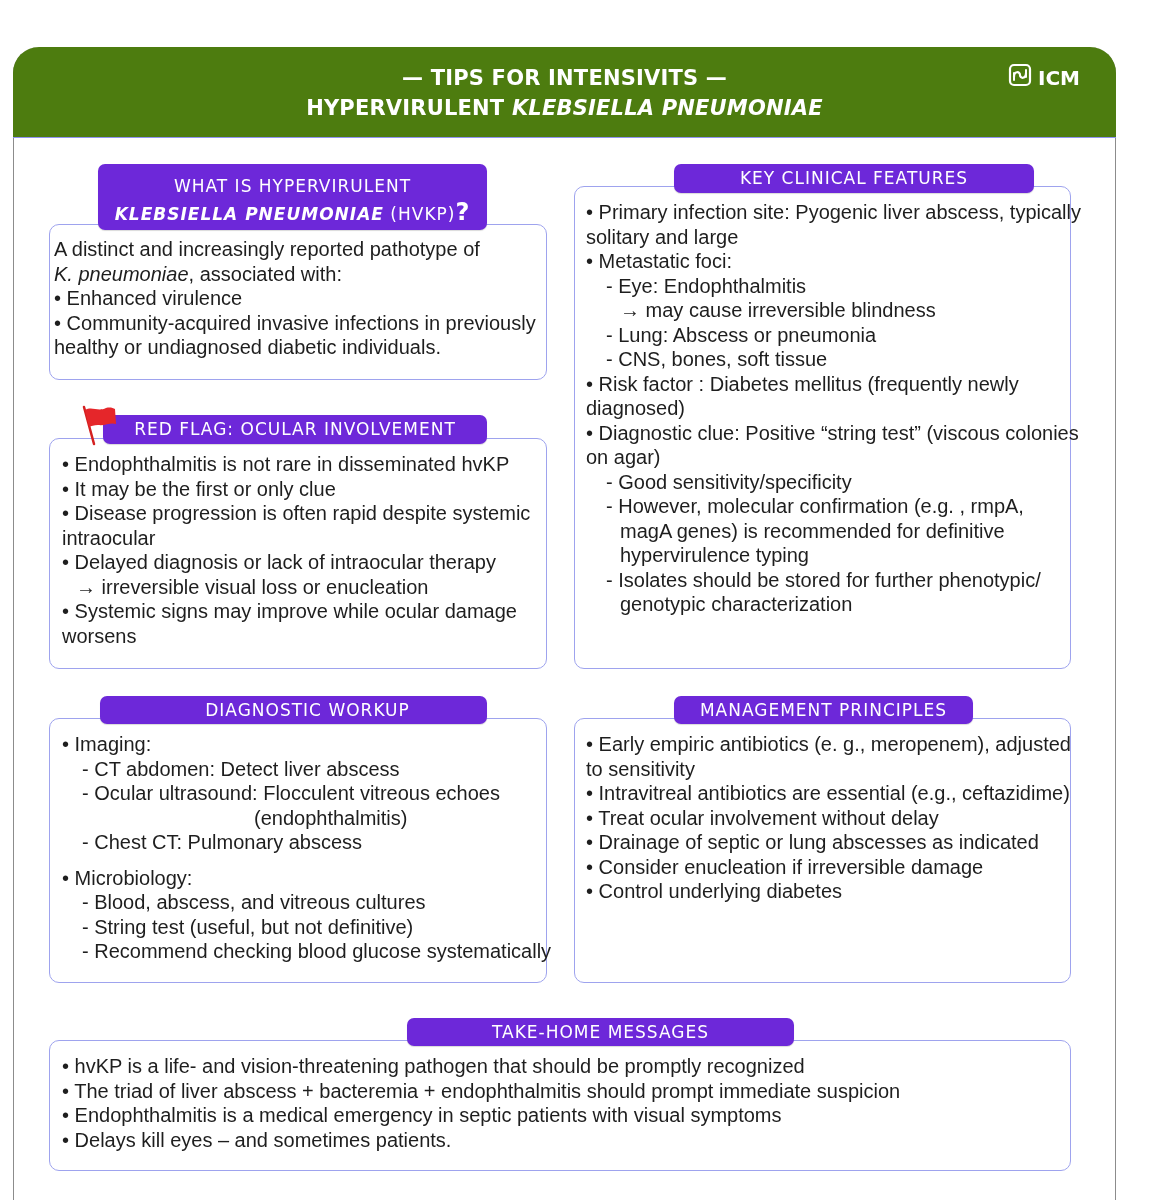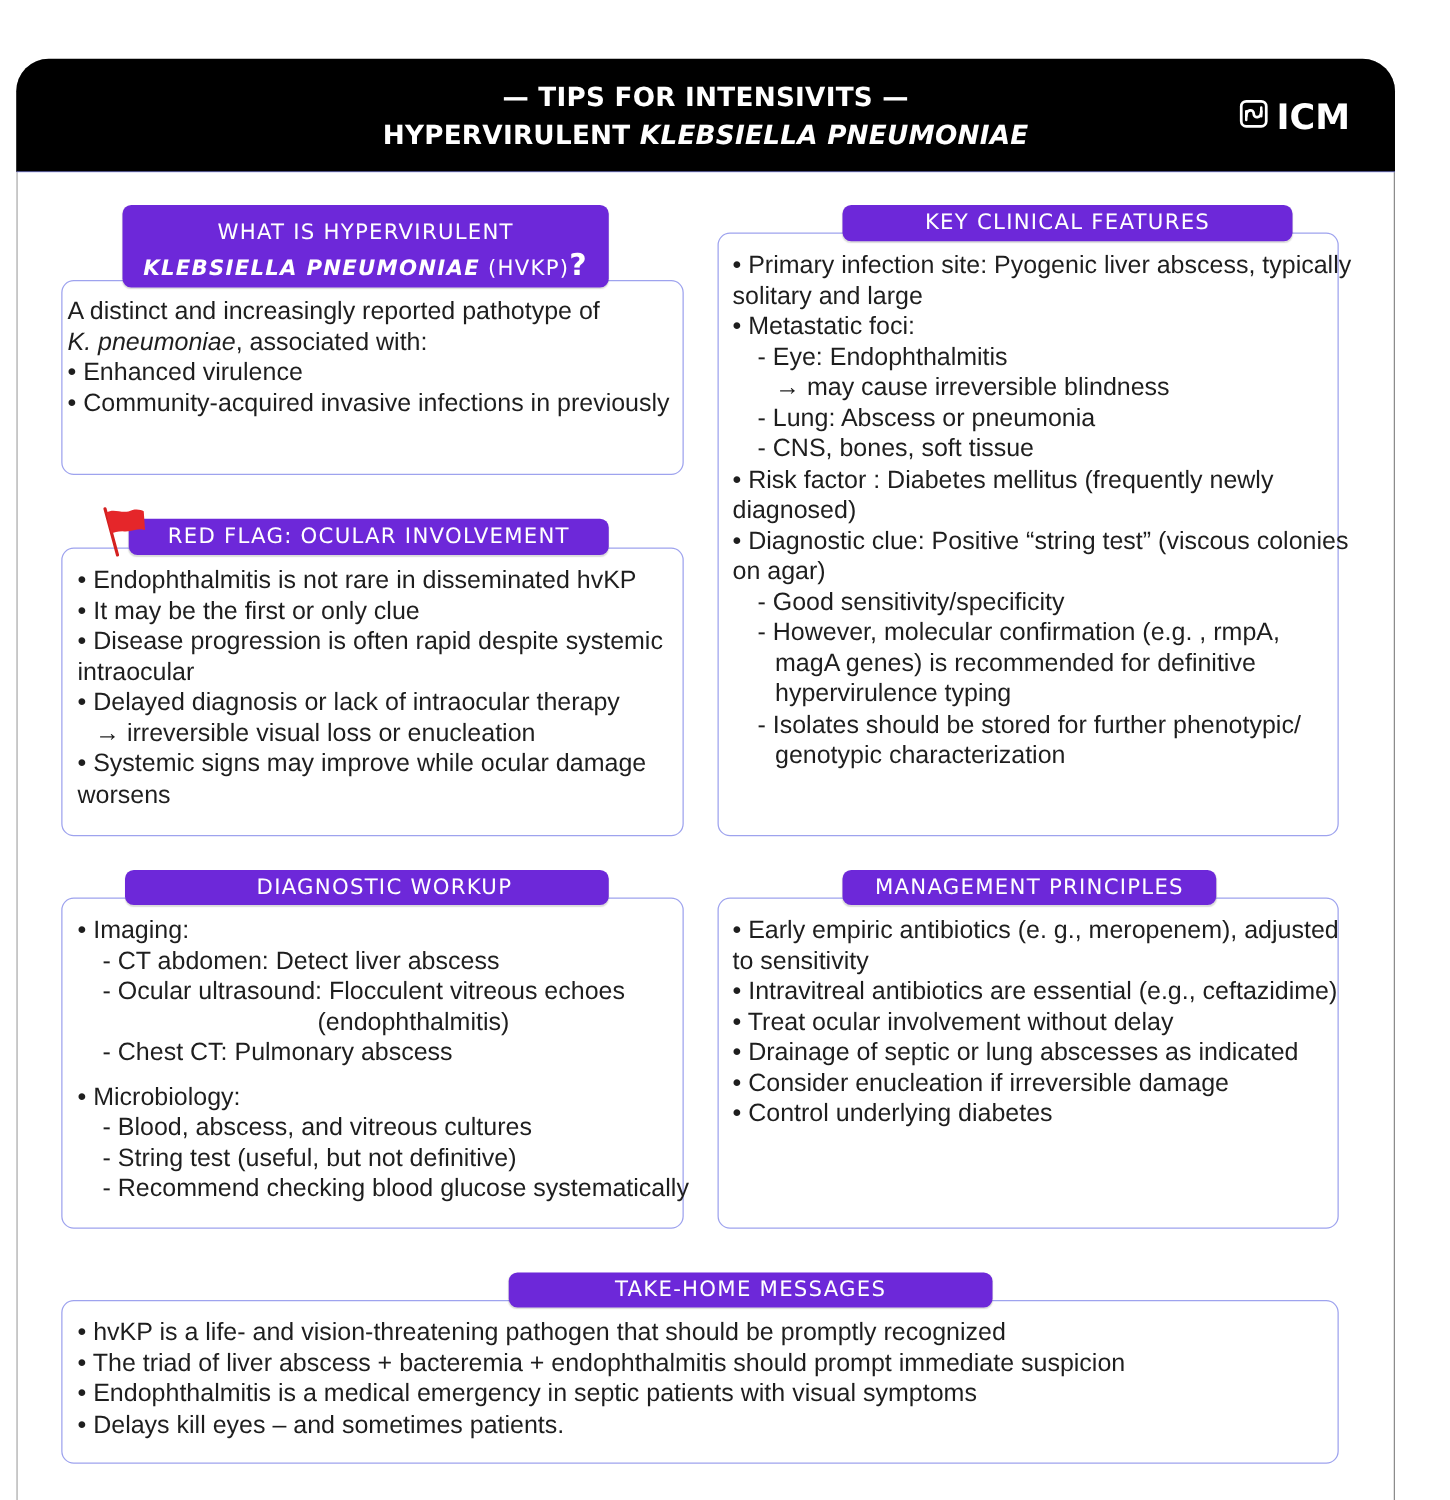--- a/index.html
+++ b/index.html
@@ -8,33 +8,33 @@
       font-family: "Liberation Sans", sans-serif; color: #1e1e1e;
     }
     .card {
       position: absolute; left: 13px; top: 47px; width: 1101px; height: 1180px;
       border-left: 1.5px solid #8c8c8c; border-right: 1.5px solid #8c8c8c;
       border-top-left-radius: 26px; border-top-right-radius: 26px;
       background: #fff;
     }
     .header {
       position: absolute; left: 13px; top: 47px; width: 1103px; height: 90px;
-      background: #000000; border-top-left-radius: 26px; border-top-right-radius: 26px;
+      background: #4d7c0f; border-top-left-radius: 26px; border-top-right-radius: 26px;
       border-bottom: 1.5px solid #8f93f0;
     }
     .h-line1, .h-line2 {
       position: absolute; left: 0; width: 1103px; text-align: center; color: #fff;
       font-family: "DejaVu Sans", sans-serif; font-weight: bold; font-size: 21px; letter-spacing: 0.2px;
     }
     .h-line1 { top: 19px; }
     .h-line2 { top: 49px; }
     .h-line2 i { font-style: italic; }
     .logo {
-      position: absolute; right: 36px; top: 30px; color: #fff; display: flex; align-items: center; gap: 6px;
-      font-family: "DejaVu Sans", sans-serif; font-weight: bold; font-size: 28px;
+      position: absolute; right: 36px; top: 16px; color: #fff; display: flex; align-items: center; gap: 6px;
+      font-family: "DejaVu Sans", sans-serif; font-weight: bold; font-size: 20px;
     }
     .logo svg { width: 24px; height: 24px; }
 
     .box {
       position: absolute; border: 1.6px solid #9ea3ee; border-radius: 10px; background: #fff;
       box-sizing: border-box;
     }
     .pill {
       position: absolute; background: #6d28d9; color: #fff; border-radius: 7px;
       font-family: "DejaVu Sans", sans-serif; font-size: 17px; letter-spacing: 1px;
@@ -77,20 +77,21 @@
 <div class="box" style="left:49px; top:224px; width:498px; height:156px;"></div>
 <div class="pill" style="left:98px; top:164px; width:389px; height:66px; padding-top:9px; line-height:26px;">
   <span class="pl">WHAT IS HYPERVIRULENT</span>
   <span class="pl"><i>KLEBSIELLA PNEUMONIAE</i><span> (HVKP)</span><span style="font-size:24px;font-weight:bold;">?</span></span>
 </div>
 <div class="content" style="left:54px; top:237px;">
   <span class="ln">A distinct and increasingly reported pathotype of</span>
   <span class="ln"><i>K. pneumoniae</i><span>, associated with:</span></span>
   <span class="ln">• Enhanced virulence</span>
   <span class="ln">• Community-acquired invasive infections in previously</span>
+  <span class="ln">healthy or undiagnosed diabetic individuals.</span>
 </div>
 
 <div class="box" style="left:49px; top:438px; width:498px; height:231px;"></div>
 <div class="pill" style="left:103px; top:415px; width:384px; height:29px; line-height:29px;">
   <span>RED FLAG: OCULAR INVOLVEMENT</span>
 </div>
 <svg class="flag" viewBox="0 0 40 42">
   <line x1="4" y1="3" x2="14" y2="40" stroke="#d42020" stroke-width="2.5" stroke-linecap="round"></line>
   <path d="M5 6 C12 2,18 8,26 4 C30 3,33 4,35 5 L36 20 C30 18,26 22,18 21 C14 21,11 22,9 23 Z" fill="#e5262a"></path>
 </svg>

